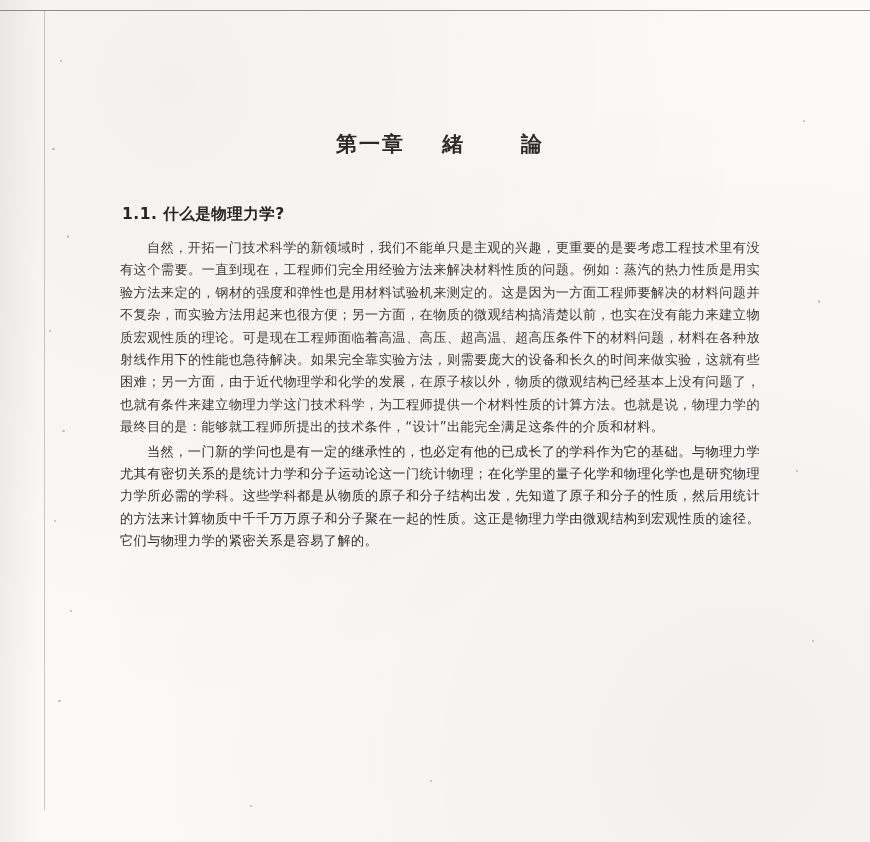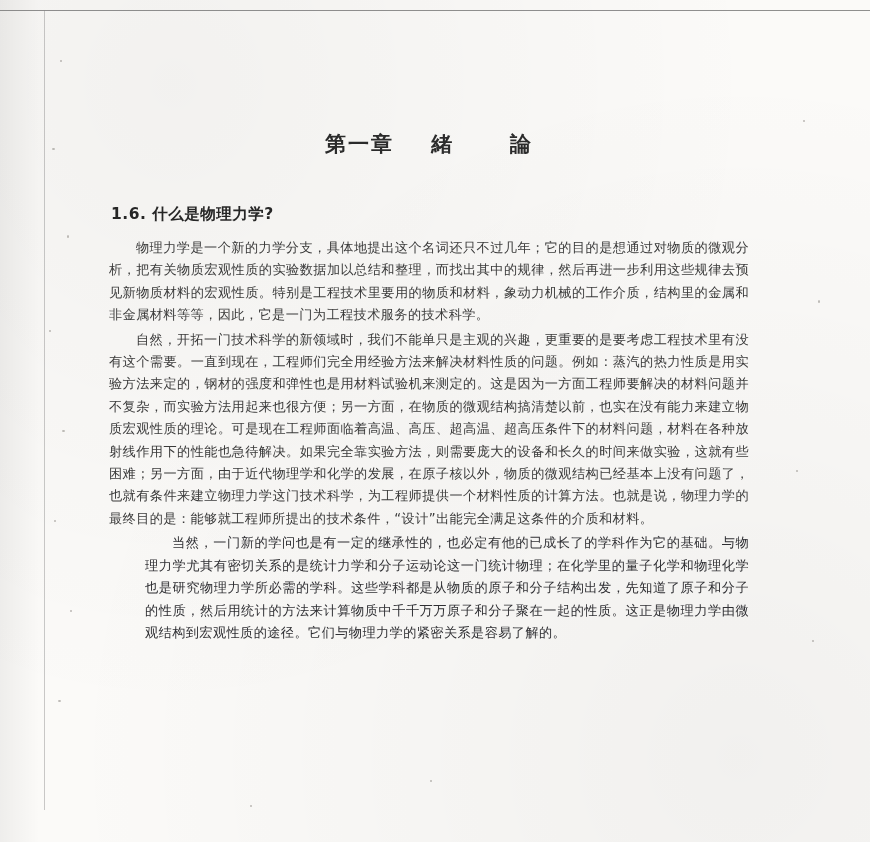--- a/index.html
+++ b/index.html
@@ -52,21 +52,21 @@
   .scan-speckle {
     position: absolute;
     border-radius: 50%;
     background: #7d7a74;
     opacity: 0.5;
     pointer-events: none;
   }
 
   #content {
     position: absolute;
-    left: 109px;
+    left: 120px;
     top: 130px;
     width: 640px;
   }
 
   .chapter-title {
     text-align: center;
     font-family: "DejaVu Sans", sans-serif;
     font-weight: bold;
     font-size: 21px;
     letter-spacing: 2px;
@@ -92,21 +92,20 @@
     color: #3a3a3a;
     text-align: justify;
     text-indent: 27px;
     letter-spacing: 0.4px;
     word-break: break-all;
     filter: blur(0.25px);
   }
   p.body.lower {
     color: #2f2f33;
     filter: blur(0.15px);
-    margin-left: 36px;
   }
 </style>
 </head>
 <body>
 
 <div id="page">
 
   <div class="scan-edge-top"></div>
   <div class="scan-edge-left"></div>
 
@@ -122,20 +121,19 @@
   <div class="scan-speckle" style="left:818px; top:300px; width:2px; height:3px;"></div>
   <div class="scan-speckle" style="left:796px; top:470px; width:2px; height:2px;"></div>
   <div class="scan-speckle" style="left:812px; top:640px; width:2px; height:2px;"></div>
   <div class="scan-speckle" style="left:430px; top:780px; width:2px; height:2px;"></div>
   <div class="scan-speckle" style="left:250px; top:805px; width:2px; height:2px;"></div>
 
   <div id="content">
 
     <h1 class="chapter-title">第一章    緒      論</h1>
 
-    <h2 class="section-head">1.6. 什么是物理力学?</h2>
+    <h2 class="section-head">1.1. 什么是物理力学?</h2>
 
-    <p class="body">物理力学是一个新的力学分支，具体地提出这个名词还只不过几年；它的目的是想通过对物质的微观分析，把有关物质宏观性质的实验数据加以总结和整理，而找出其中的规律，然后再进一步利用这些规律去预见新物质材料的宏观性质。特别是工程技术里要用的物质和材料，象动力机械的工作介质，结构里的金属和非金属材料等等，因此，它是一门为工程技术服务的技术科学。</p>
     <p class="body">自然，开拓一门技术科学的新领域时，我们不能单只是主观的兴趣，更重要的是要考虑工程技术里有没有这个需要。一直到现在，工程师们完全用经验方法来解决材料性质的问题。例如：蒸汽的热力性质是用实验方法来定的，钢材的强度和弹性也是用材料试验机来测定的。这是因为一方面工程师要解决的材料问题并不复杂，而实验方法用起来也很方便；另一方面，在物质的微观结构搞清楚以前，也实在没有能力来建立物质宏观性质的理论。可是现在工程师面临着高温、高压、超高温、超高压条件下的材料问题，材料在各种放射线作用下的性能也急待解决。如果完全靠实验方法，则需要庞大的设备和长久的时间来做实验，这就有些困难；另一方面，由于近代物理学和化学的发展，在原子核以外，物质的微观结构已经基本上没有问题了，也就有条件来建立物理力学这门技术科学，为工程师提供一个材料性质的计算方法。也就是说，物理力学的最终目的是：能够就工程师所提出的技术条件，“设计”出能完全满足这条件的介质和材料。</p>
     <p class="body lower">当然，一门新的学问也是有一定的继承性的，也必定有他的已成长了的学科作为它的基础。与物理力学尤其有密切关系的是统计力学和分子运动论这一门统计物理；在化学里的量子化学和物理化学也是研究物理力学所必需的学科。这些学科都是从物质的原子和分子结构出发，先知道了原子和分子的性质，然后用统计的方法来计算物质中千千万万原子和分子聚在一起的性质。这正是物理力学由微观结构到宏观性质的途径。它们与物理力学的紧密关系是容易了解的。</p>
 
   </div>
 </div>
 
 </body></html>

